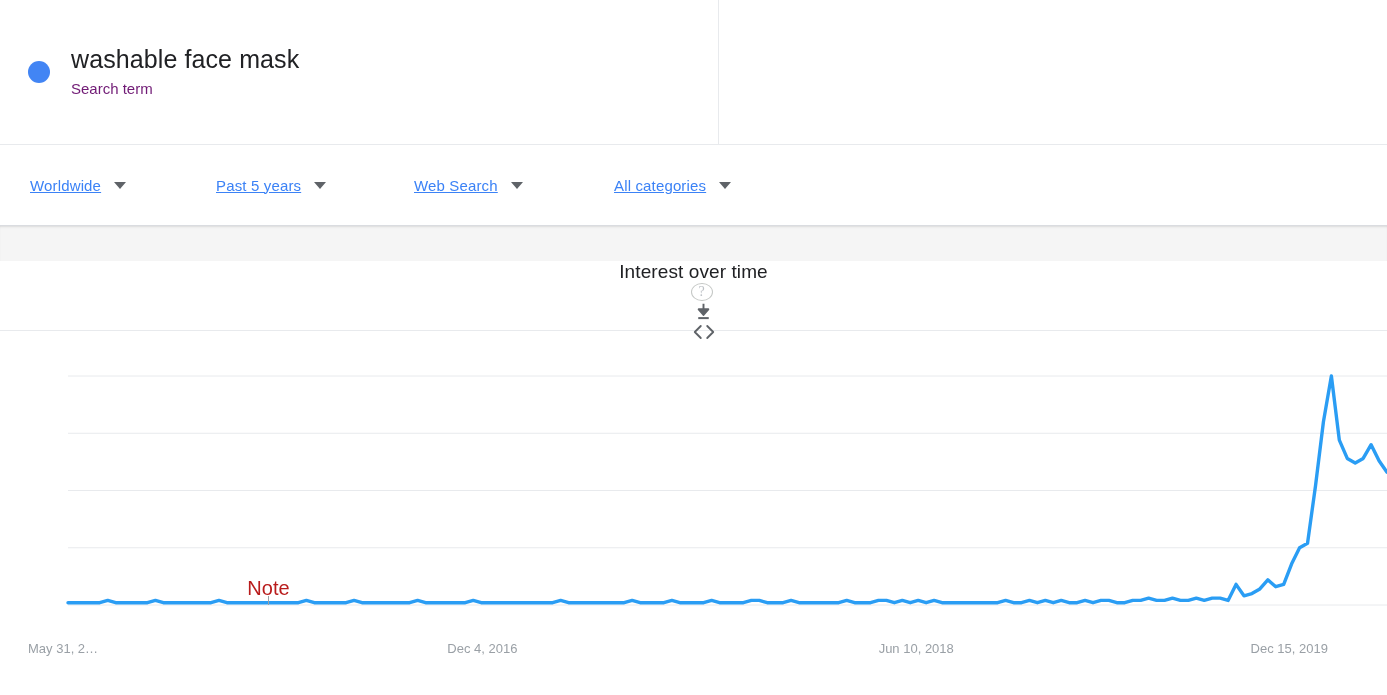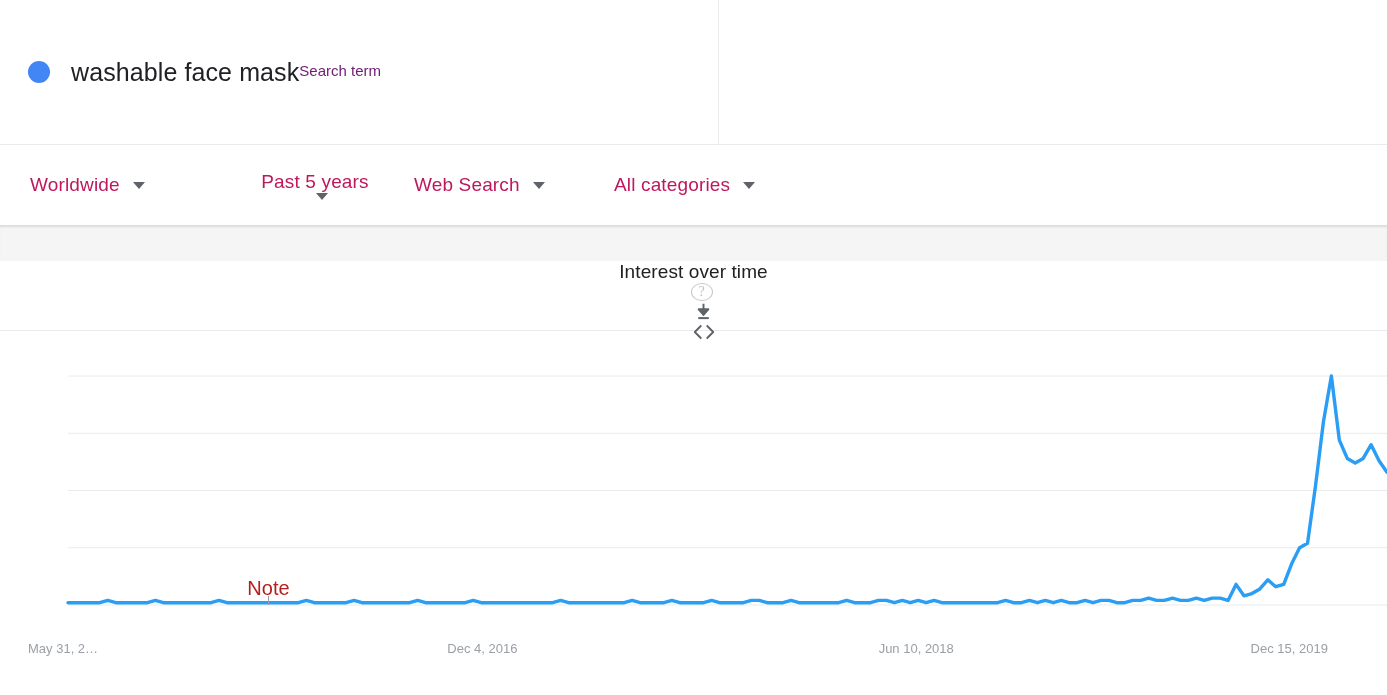--- a/index.html
+++ b/index.html
@@ -25,21 +25,21 @@
     border-right: 1px solid #e8eaed;
     height: 100%;
   }
   .term-dot {
     width: 22px; height: 22px;
     border-radius: 50%;
     background: #4285f4;
     flex: 0 0 22px;
     margin-right: 21px;
   }
-  .term-texts { display: flex; justify-content: center; }
+  .term-texts { display: flex; flex-direction: column; justify-content: center; }
   .term-title {
     font-size: 25px;
     color: #202124;
     line-height: 31px;
     font-weight: 400;
     letter-spacing: .1px;
   }
   .term-sub {
     font-size: 15px;
     color: #701a75;
@@ -88,34 +88,35 @@
     background: #fff;
     border-bottom: 1px solid #dadce0;
   }
   .filter {
     display: flex;
     align-items: center;
     cursor: pointer;
     margin-right: 0;
   }
   .filter-label {
-    font-size: 19px;
-    color: #be185d;
+    font-size: 15px;
+    color: #3b82f6;
     letter-spacing: .15px;
     white-space: nowrap;
+    text-decoration: underline;
   }
   .caret {
     width: 0; height: 0;
     border-left: 6px solid transparent;
     border-right: 6px solid transparent;
     border-top: 7px solid #5f6368;
     margin-left: 13px;
   }
   .f0 { width: 186px; }
-  .f1 { width: 198px; flex-direction: column; }
+  .f1 { width: 198px; }
   .f2 { width: 208px; }
   .f3 { width: 200px; }
 
   
   .gray-band {
     height: 35px;
     background: #f5f5f5;
     box-shadow: inset 0 2px 3px -2px rgba(0,0,0,.22);
   }
 

